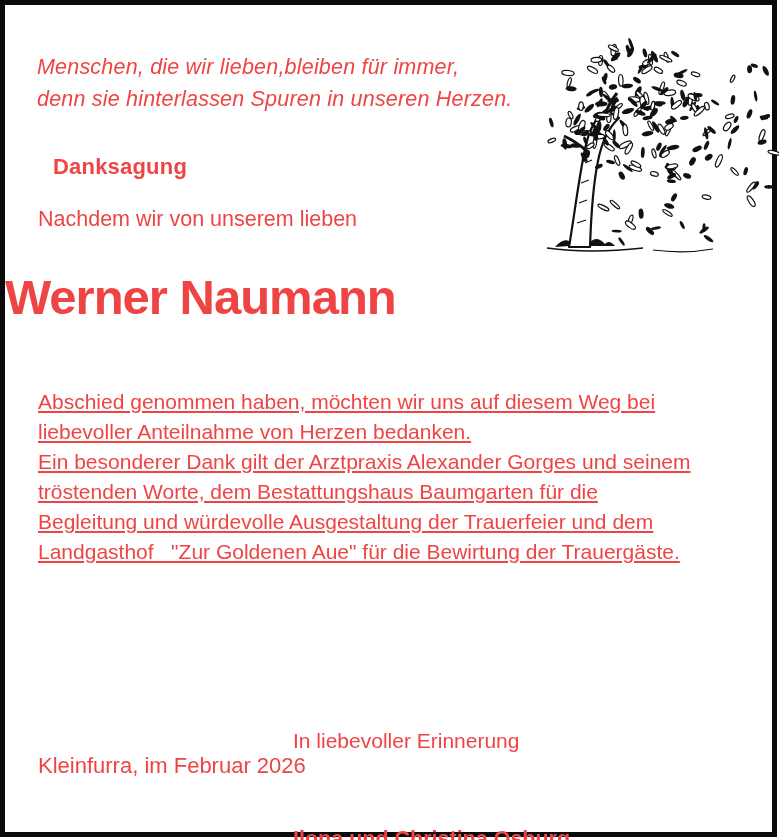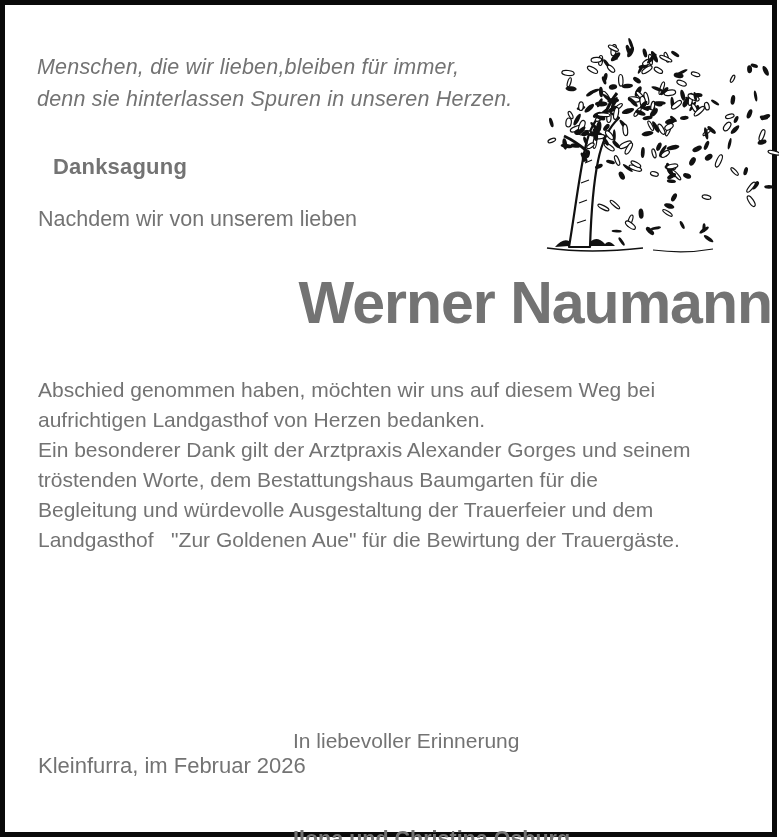--- a/index.html
+++ b/index.html
@@ -1,41 +1,41 @@
 <!DOCTYPE html>
 <html><head>
 <meta charset="utf-8">
 <style>
   * { margin:0; padding:0; box-sizing:border-box; }
   html,body { width:780px; height:840px; background:#e8e8e8; font-family:"Liberation Sans", sans-serif; }
   .canvas { position:relative; width:780px; height:840px; background:#fff; overflow:hidden; }
   .page {
     position:absolute; left:0; top:0; right:3px; bottom:3px;
-    border:5px solid #0a0a0a; background:#ffffff; color:#737373;
+    border:5px solid #0a0a0a; background:#ffffff; color:#ef4444;
   }
   .quote {
     position:absolute; left:32px; top:46px;
     font-size:21.5px; font-style:italic; font-weight:bold; font-weight:500;
     line-height:32px; letter-spacing:0.2px; white-space:pre;
   }
   .heading {
     position:absolute; left:48px; top:149px;
     font-size:22px; font-weight:bold; letter-spacing:0.2px;
   }
   .intro {
     position:absolute; left:33px; top:202px;
     font-size:21.5px;
   }
   .deceased-name {
     position:absolute; left:0; right:0; top:264px;
-    text-align:right; font-size:59px; font-weight:bold; letter-spacing:-1px;
+    text-align:left; font-size:49px; font-weight:bold; letter-spacing:-1px;
   }
   .body-text {
-    position:absolute; left:33px; top:370px;
-    font-size:21px; line-height:30px;
+    position:absolute; left:33px; top:382px;
+    font-size:21px; line-height:30px;text-decoration:underline;
   }
   .body-line { white-space:pre; }
   .memory {
     position:absolute; left:288px; top:653px;
     font-size:21px; line-height:33px; white-space:pre;
   }
   .memory .family { font-weight:bold; font-size:21.5px; }
   .closing {
     position:absolute; left:33px; top:748px;
     font-size:22px;
@@ -288,21 +288,21 @@
     </div>
 
     <div class="heading">Danksagung</div>
 
     <div class="intro">Nachdem wir von unserem lieben</div>
 
     <div class="deceased-name">Werner Naumann</div>
 
     <div class="body-text">
       <div class="body-line">Abschied genommen haben, möchten wir uns auf diesem Weg bei</div>
-      <div class="body-line">aufrichtigen Landgasthof von Herzen bedanken.</div>
+      <div class="body-line">liebevoller Anteilnahme von Herzen bedanken.</div>
       <div class="body-line">Ein besonderer Dank gilt der Arztpraxis Alexander Gorges und seinem</div>
       <div class="body-line">tröstenden Worte, dem Bestattungshaus Baumgarten für die</div>
       <div class="body-line">Begleitung und würdevolle Ausgestaltung der Trauerfeier und dem</div>
       <div class="body-line">Landgasthof   "Zur Goldenen Aue" für die Bewirtung der Trauergäste.</div>
     </div>
 
     <div class="memory">
       <div>In liebevoller Erinnerung</div>
       <div class="family">Ilona und Christina Osburg</div>
     </div>

